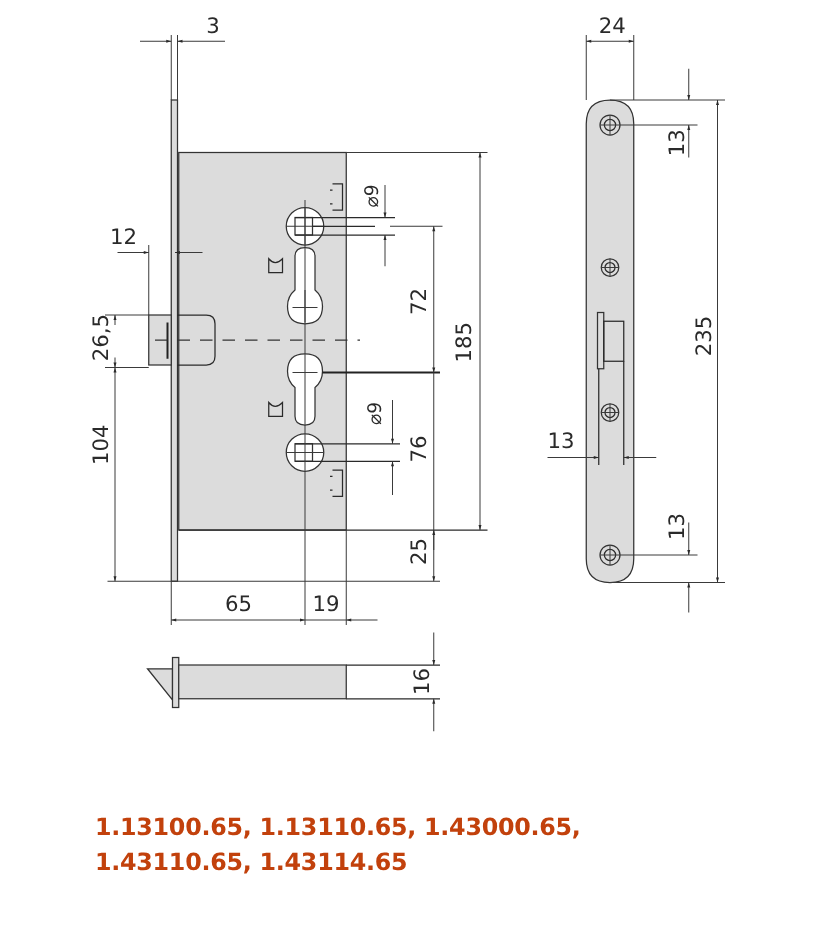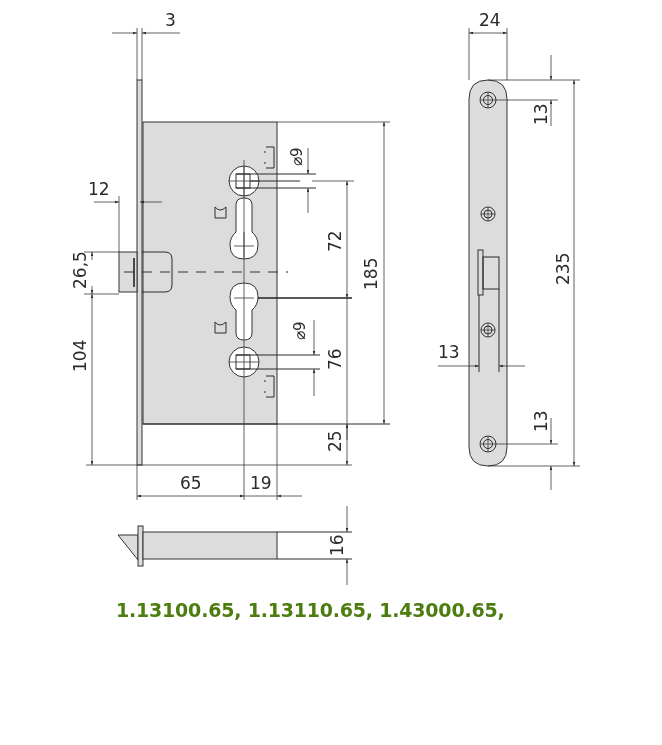--- a/index.html
+++ b/index.html
@@ -6,21 +6,21 @@
   body{width:662px;height:745px;position:relative;overflow:hidden;font-family:"DejaVu Sans",sans-serif;}
   svg{position:absolute;left:0;top:0;}
   .ln{stroke:#2a2a2a;stroke-width:1;fill:none;}
   .thin{stroke:#3a3a3a;stroke-width:0.8;fill:none;}
   .thick{stroke:#222;stroke-width:1.6;fill:none;}
   .body{fill:#dcdcdc;stroke:#333;stroke-width:1;}
   .white{fill:#ffffff;stroke:#333;stroke-width:1;}
   .dash{stroke:#333;stroke-width:1;stroke-dasharray:10 8;fill:none;}
   .dim{font-family:"DejaVu Sans",sans-serif;font-size:17px;fill:#2a2a2a;}
   .dim-sm{font-family:"DejaVu Sans",sans-serif;font-size:15px;fill:#2a2a2a;}
-  .models{position:absolute;left:76px;top:596px;font-family:"DejaVu Sans",sans-serif;font-weight:bold;font-size:19px;line-height:28px;color:#4d7c0f;letter-spacing:-0.2px;margin-left:40px;}
+  .models{position:absolute;left:76px;top:648px;font-family:"DejaVu Sans",sans-serif;font-weight:bold;font-size:19px;line-height:28px;color:#c2410c;letter-spacing:-0.2px;}
 </style>
 </head>
 <body>
 
 <svg width="662" height="745" viewBox="0 0 662 745">
   <defs>
     <marker id="ah" viewBox="0 0 10 10" refX="10" refY="5" markerWidth="7" markerHeight="5" orient="auto-start-reverse">
       <path d="M0,2 L10,5 L0,8 z" fill="#2a2a2a"></path>
     </marker>
   </defs>
@@ -235,13 +235,14 @@
     <g>
       <line class="thin" x1="347" y1="506" x2="347" y2="532" marker-end="url(#ah)"></line>
       <line class="thin" x1="347" y1="585" x2="347" y2="559" marker-end="url(#ah)"></line>
       <text class="dim" transform="translate(343,556) rotate(-90)">16</text>
     </g>
   </g>
 </svg>
 
 <div class="models">
   <div>1.13100.65, 1.13110.65, 1.43000.65,</div>
+  <div>1.43110.65, 1.43114.65</div>
 </div>
 
 </body></html>

